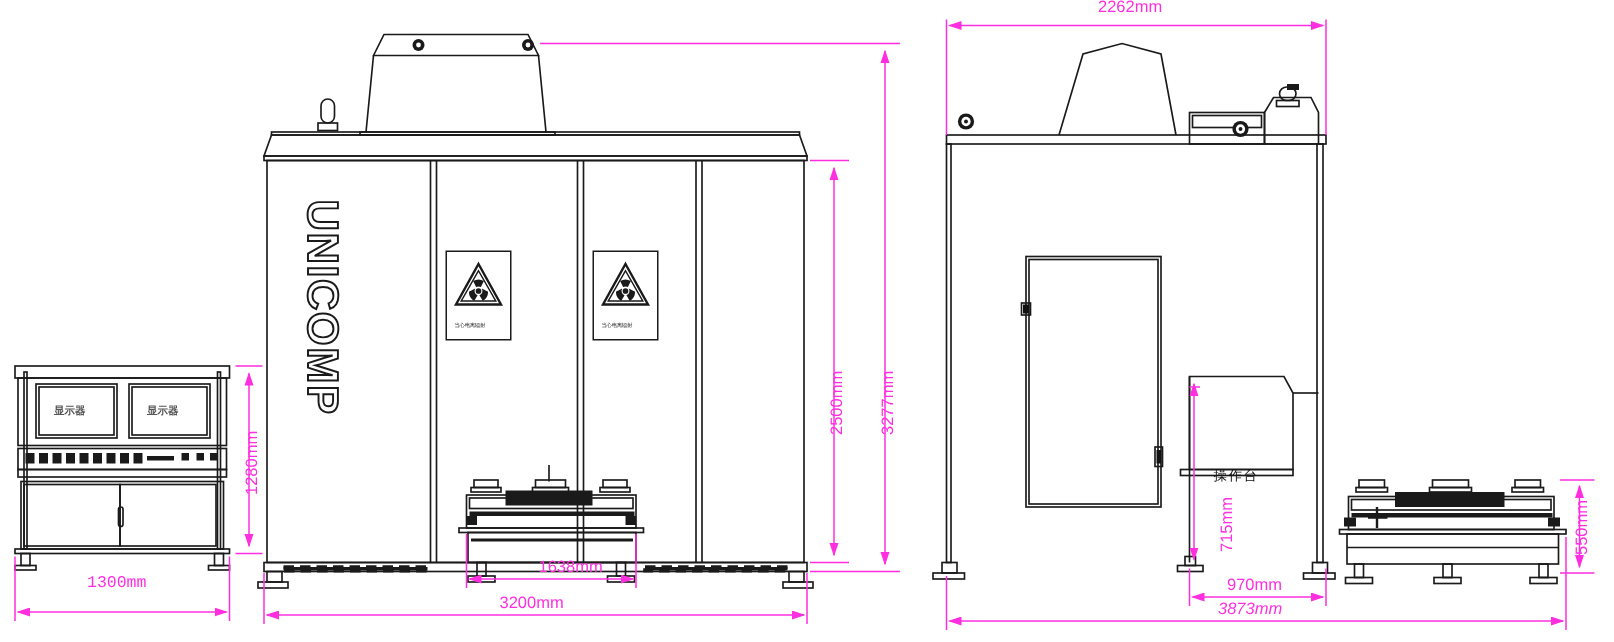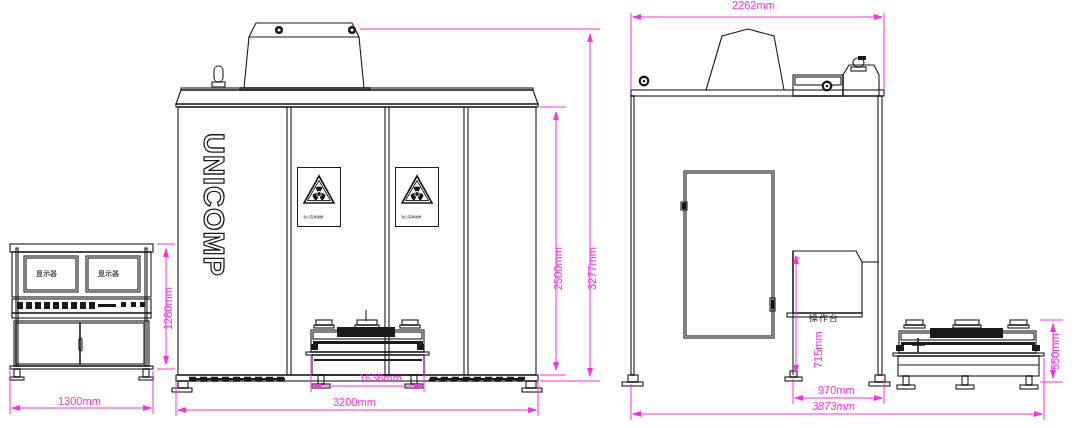--- a/index.html
+++ b/index.html
@@ -235,21 +235,21 @@
         <path d="M2.2,-1.6 A3.1,3.1 0 0 1 0.6,2.9 L2.9,6.7 A7.4,7.4 0 0 0 6.4,0.5 Z"></path>
         <path d="M-0.6,2.9 A3.1,3.1 0 0 1 -2.2,-1.6 L-6.4,0.5 A7.4,7.4 0 0 0 -2.9,6.7 Z"></path>
       </g>
     </svg>
     <div class="cn sign-lbl" style="position:absolute;left:5px;top:48px;">当心电离辐射</div>
   </div>
 
   <div class="cn op-lbl" style="left:782px;top:314px;margin-left:27px;">操作台</div>
 
   <div class="lbl vert" style="left:163px;top:330px;">1280mm</div>
-  <div class="lbl" style="left:58px;top:396px;">1300mm</div>
+  <div class="lbl" style="left:58px;top:384px;font-family:Liberation Mono, monospace;">1300mm</div>
   <div class="lbl" style="left:342px;top:373px;margin-left:17px;">1638mm</div>
   <div class="lbl" style="left:333px;top:397px;">3200mm</div>
   <div class="lbl vert" style="left:553px;top:290px;">2500mm</div>
   <div class="lbl vert" style="left:587px;top:290px;">3277mm</div>
   <div class="lbl" style="left:732px;top:0;">2262mm</div>
   <div class="lbl" style="left:818px;top:385px;">970mm</div>
   <div class="lbl" style="left:812px;top:401px;font-style:italic;">3873mm</div>
   <div class="lbl vert" style="left:813px;top:368px;">715mm</div>
   <div class="lbl vert" style="left:1050px;top:370px;">550mm</div>
 

